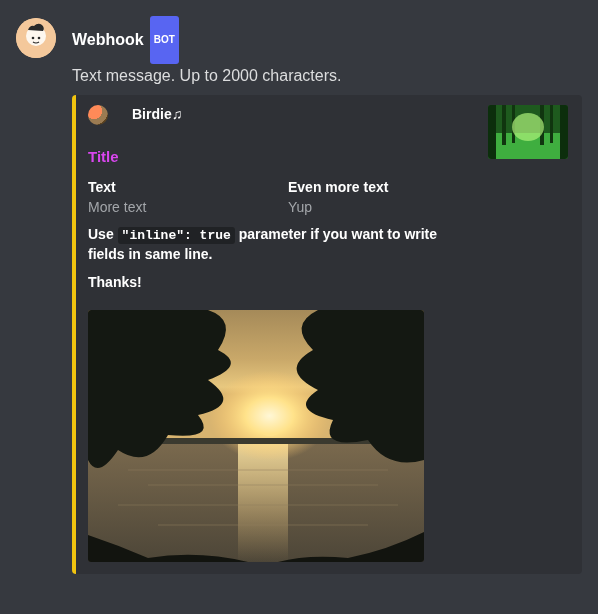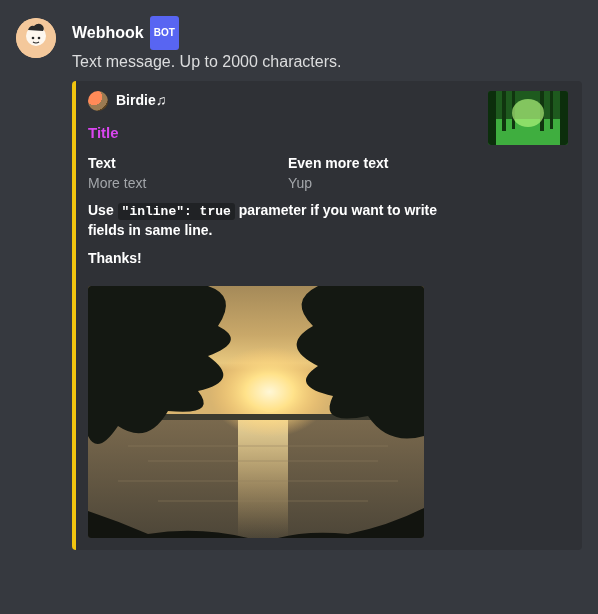--- a/index.html
+++ b/index.html
@@ -19,36 +19,36 @@
     width: 40px; height: 40px; border-radius: 50%; flex-shrink: 0;
     margin-right: 16px; margin-top: 2px; overflow: hidden; position: relative;
     background: #f4c89b;
   }
   .avatar svg { width: 40px; height: 40px; }
   .msg-body { flex: 1; min-width: 0; }
   .header-row { display: flex; align-items: center; gap: 6px; margin-bottom: 1px; }
   .username { font-weight: 600; color: #fff; font-size: 16px; }
   .bot-tag {
     background: #5865f2; color: #fff; font-size: 10px; font-weight: 600;
-    padding: 10px 4px; border-radius: 3px; text-transform: uppercase; line-height: 14px;
+    padding: 17px 4px; border-radius: 3px; text-transform: uppercase; line-height: 14px;
   }
   .timestamp { color: #72767d; font-size: 12px; }
   .content-text { color: #dcddde; font-size: 16px; line-height: 1.375; }
 
   .embed {
     margin-top: 8px;
     background: #2f3136;
     border-left: 4px solid #f1c40f;
     border-radius: 4px;
     padding: 10px 14px 12px 12px;
     max-width: 520px;
   }
   .embed-inner { display: flex; gap: 16px; }
   .embed-main { flex: 1; min-width: 0; }
-  .embed-author { display: flex; align-items: center; gap: 8px; margin-bottom: 12px; }
+  .embed-author { display: flex; align-items: center; gap: 24px; margin-bottom: 22px; }
   .embed-author-icon {
     width: 20px; height: 20px; border-radius: 50%; flex-shrink: 0;
     background: radial-gradient(circle at 30% 30%, #ff8a58 0 40%, #9b7b52 41% 70%, #5c4320 71% 100%);
   }
   .embed-author-name { color: #fff; font-size: 14px; font-weight: 600; }
   .embed-title { color: #d946ef; font-size: 15px; font-weight: 600; margin-bottom: 4px; }
   .embed-desc { color: #a3a6aa; font-size: 14px; line-height: 1.4; }
   .embed-desc b { color: #b9bbbe; font-weight: 700; }
   .embed-desc i { font-style: italic; }
   .embed-desc u { text-decoration: underline; color: #b9bbbe; }

